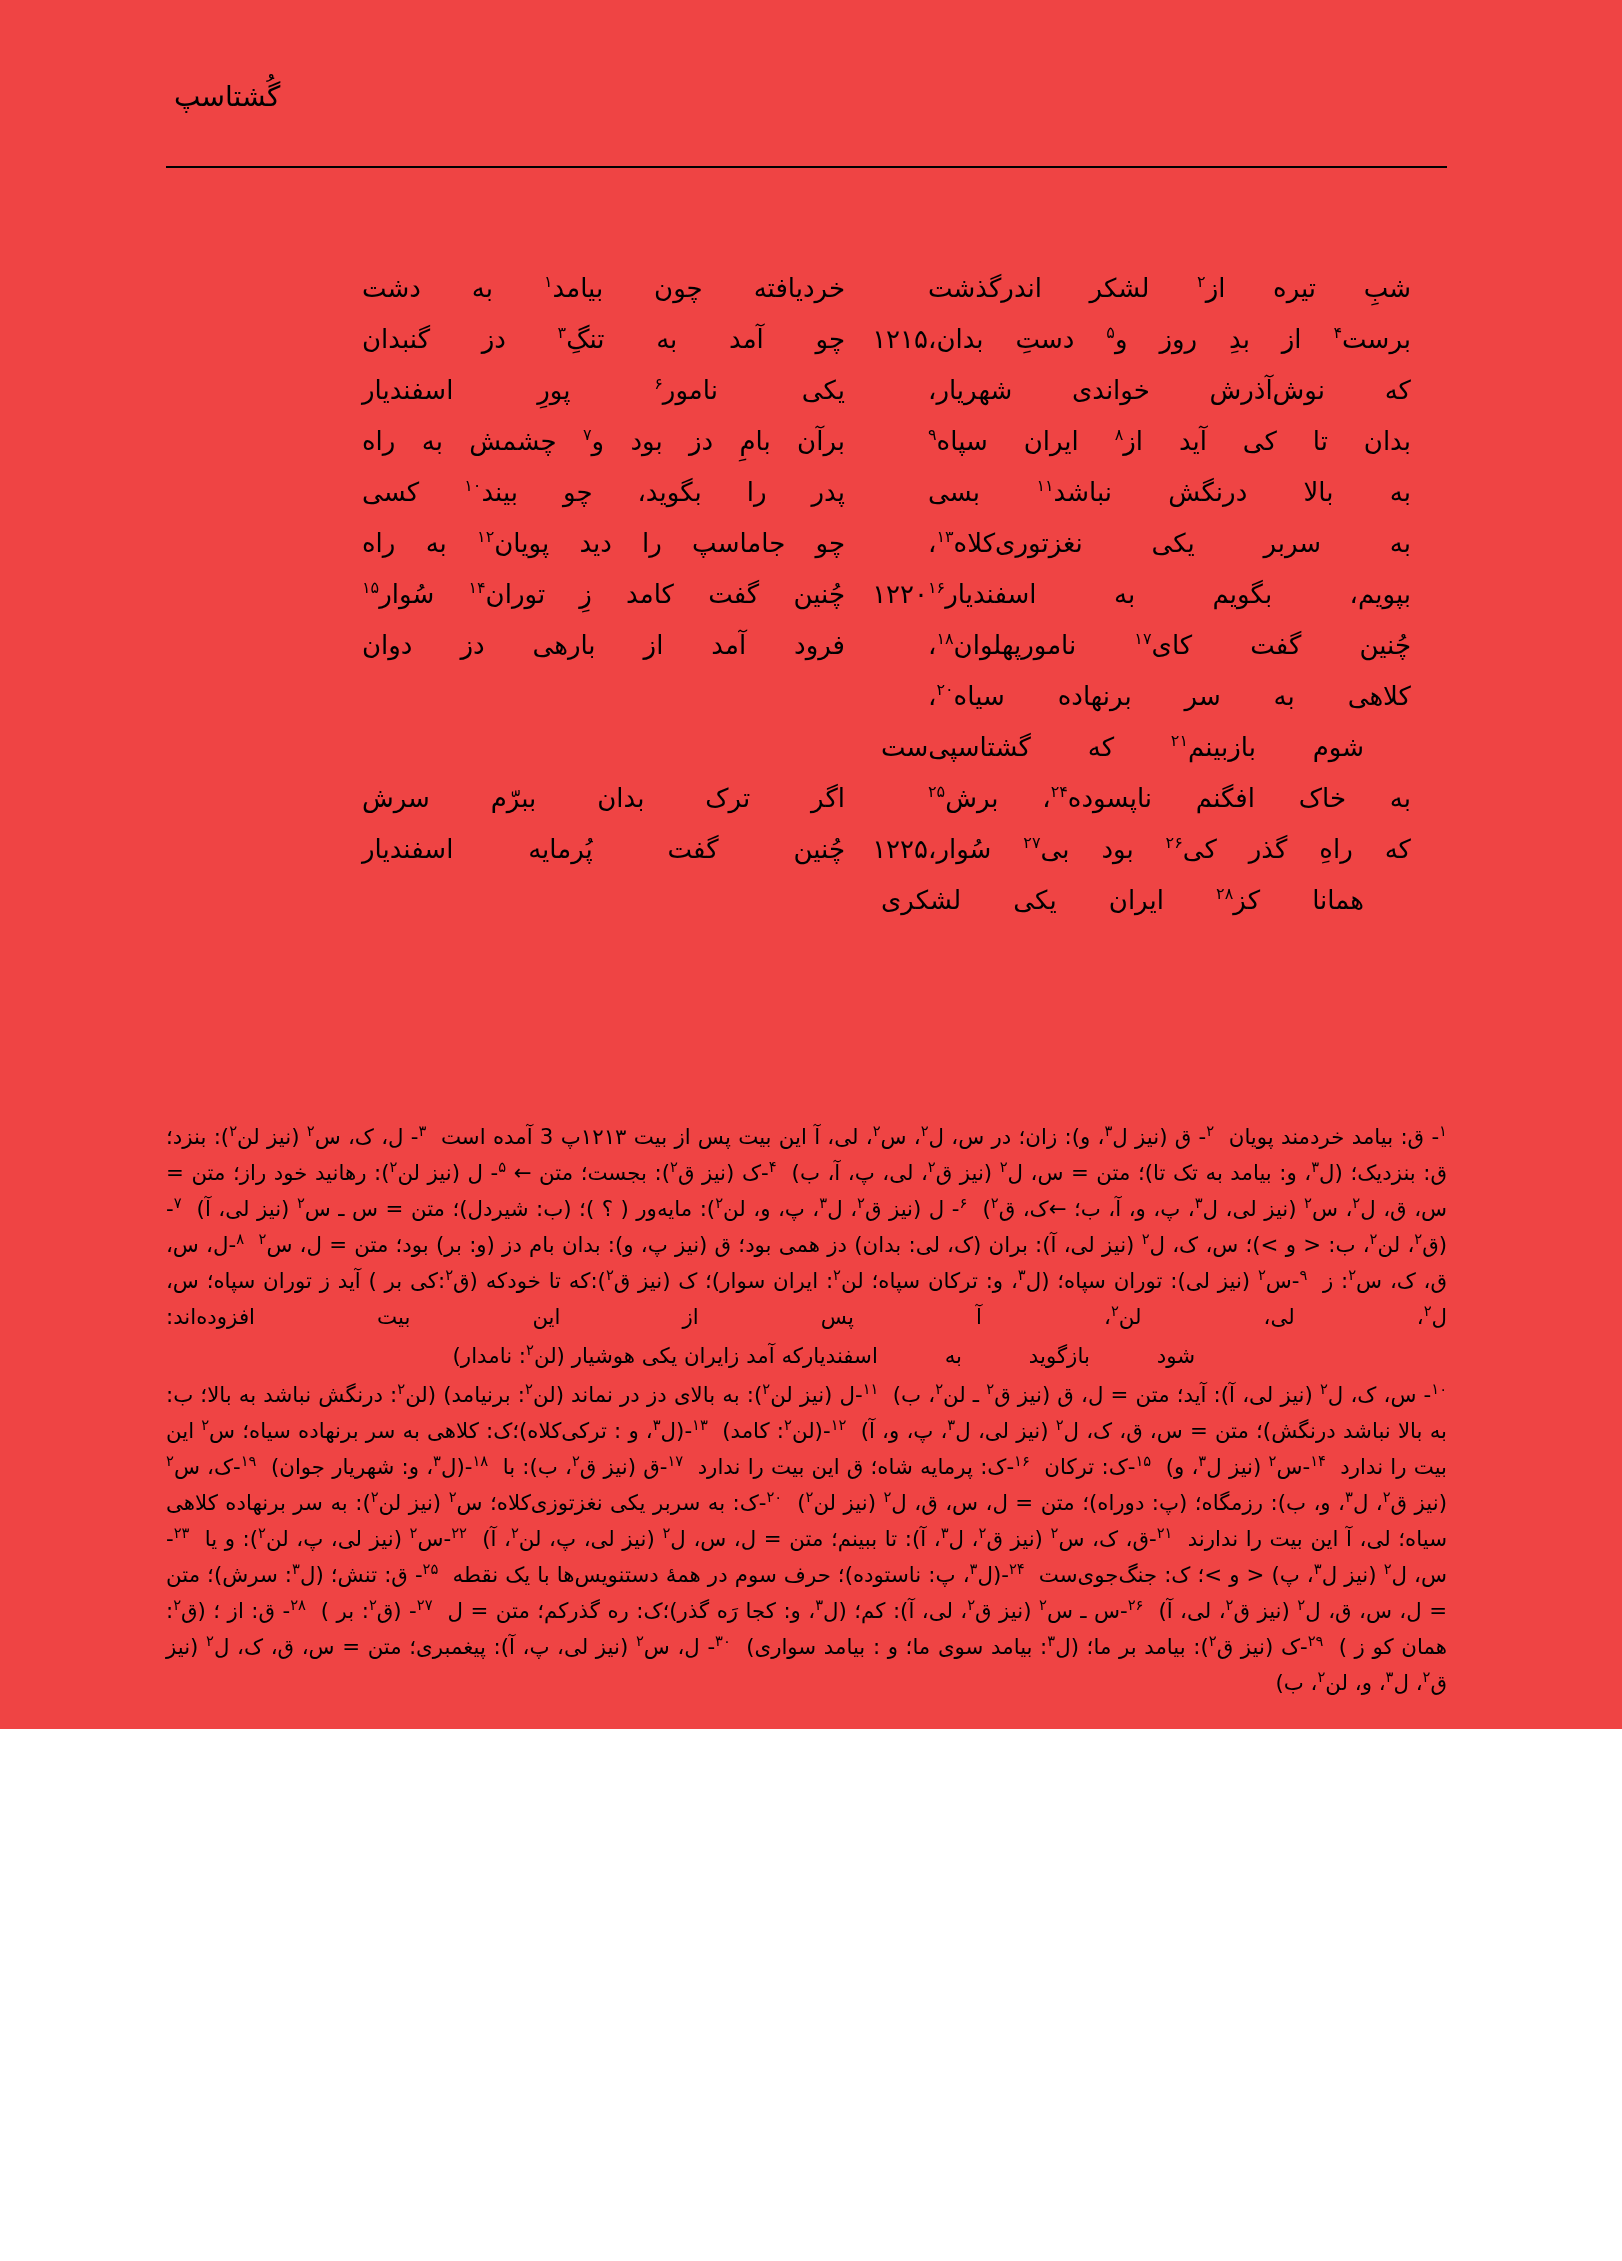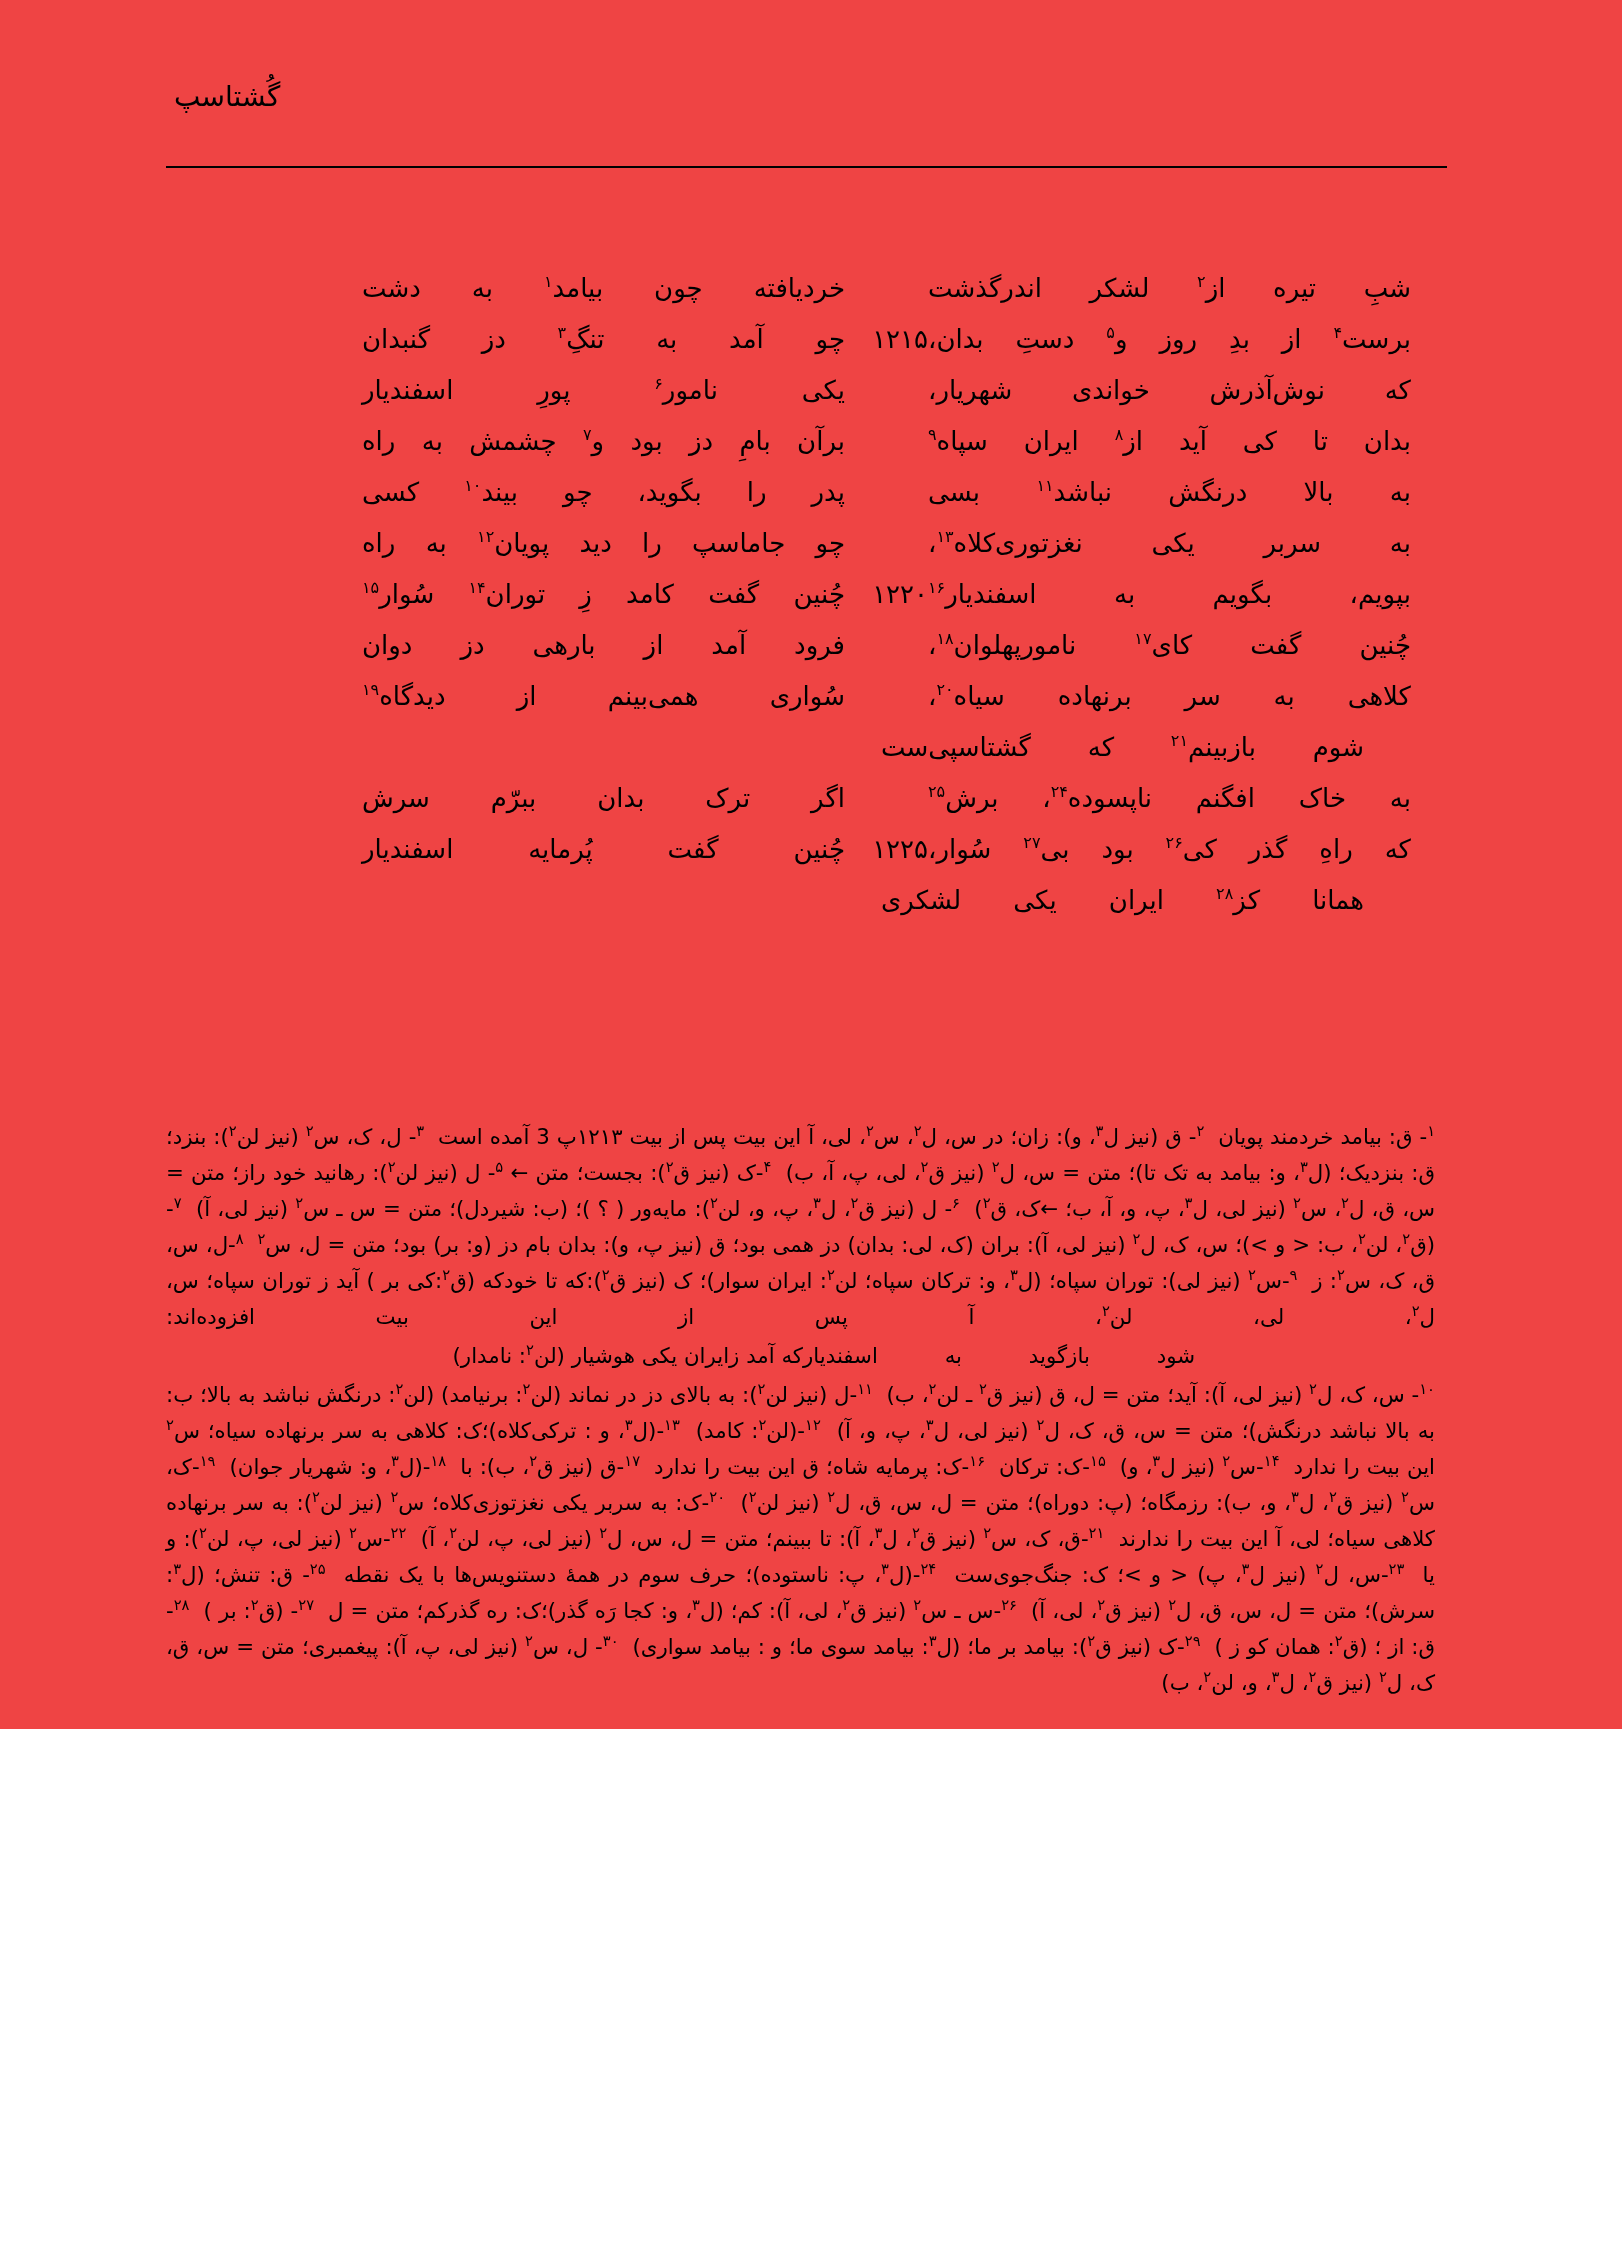--- a/index.html
+++ b/index.html
@@ -94,21 +94,21 @@
     top: 1119px;
     right: 175px;
     width: 1281px;
     direction: rtl;
     font-size: 21.3px;
     line-height: 36px;
     text-align: justify;
     text-align-last: justify;
   }
   .apparatus p {
-    margin: 0 12px 0 0;
+    margin: 0 0 0 0;
     text-align: justify;
     text-align-last: justify;
   }
   .apparatus p.last-free {
     text-align-last: right;
   }
   .apparatus sup {
     font-size: 14.7px;
     vertical-align: super;
     line-height: 0;
@@ -190,21 +190,20 @@
         <span class="hemistich first">چُنین گفت کامد زِ توران<sup class="fn">۱۴</sup> سُوار<sup class="fn">۱۵</sup></span>
       </div>
       <div class="couplet">
         <span class="hemistich second">چُنین گفت کای<sup class="fn">۱۷</sup> نامورپهلوان<sup class="fn">۱۸</sup>،</span>
         <span class="bayt-number"></span>
         <span class="hemistich first">فرود آمد از بارهی دز دوان</span>
       </div>
       <div class="couplet">
         <span class="hemistich second">کلاهی به سر برنهاده سیاه<sup class="fn">۲۰</sup>،</span>
         <span class="bayt-number"></span>
-        <span class="hemistich first">سُواری همی‌بینم از دیدگاه<sup class="fn">۱۹</sup></span>
       </div>
       <div class="couplet">
         <span class="bayt-number"></span>
         <span class="hemistich first">شوم بازبینم<sup class="fn">۲۱</sup> که گشتاسپی‌ست</span>
       </div>
       <div class="couplet">
         <span class="hemistich second">به خاک افگنم ناپسوده<sup class="fn">۲۴</sup>، برش<sup class="fn">۲۵</sup></span>
         <span class="bayt-number"></span>
         <span class="hemistich first">اگر ترک بدان ببرّم سرش</span>
       </div>

